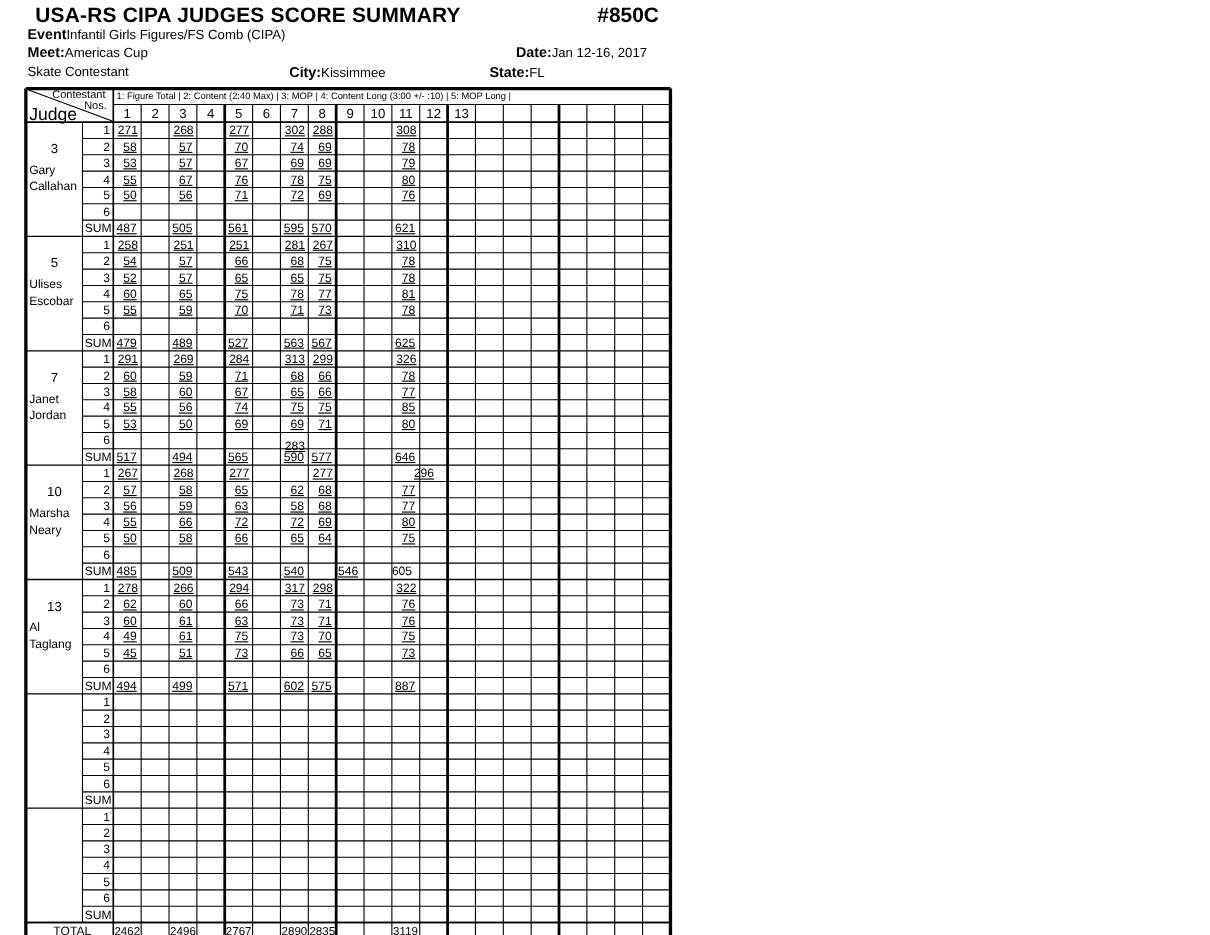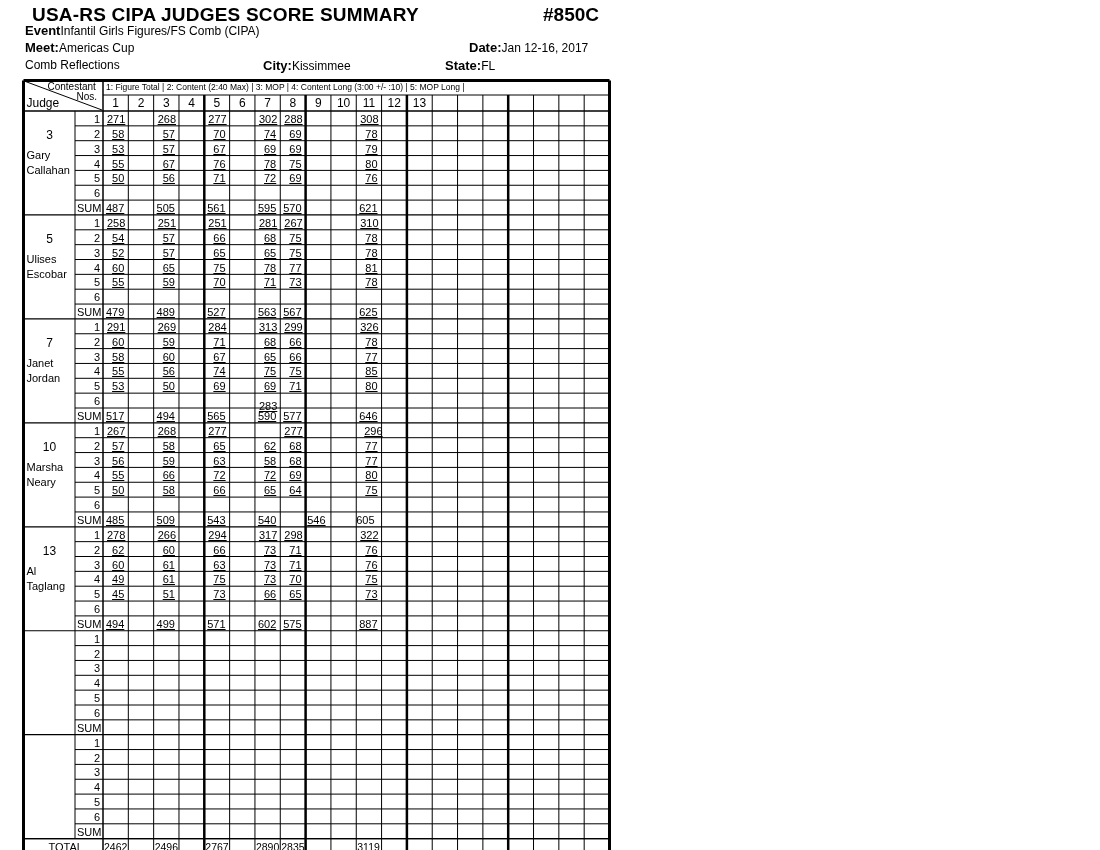--- a/index.html
+++ b/index.html
@@ -25,21 +25,21 @@
 
 <div class="abs meta" style="left:25px;top:23px;">
   <b>Event</b><span>Infantil Girls Figures/FS Comb  (CIPA)</span>
 </div>
 <div class="abs meta" style="left:25px;top:40px;">
   <b>Meet:</b><span>Americas Cup</span>
 </div>
 <div class="abs meta" style="left:469px;top:40px;">
   <b>Date:</b><span>Jan 12-16, 2017</span>
 </div>
-<div class="abs meta" style="left:25px;top:58px;">Comb Reflections</div>
+<div class="abs meta" style="left:25px;top:58px;">Skate Contestant</div>
 <div class="abs meta" style="left:263px;top:58px;">
   <b>City:</b><span>Kissimmee</span>
 </div>
 <div class="abs meta" style="left:445px;top:58px;">
   <b>State:</b><span>FL</span>
 </div>
 
 <svg id="grid" xmlns="http://www.w3.org/2000/svg">
     <line x1="23.5" y1="80.5" x2="609.5" y2="80.5" stroke="#000" stroke-width="3"></line>
     <line x1="23.5" y1="80.5" x2="23.5" y2="850" stroke="#000" stroke-width="3"></line>
@@ -115,21 +115,21 @@
     <line x1="75" y1="794.1" x2="609.5" y2="794.1" stroke="#000" stroke-width="1"></line>
     <line x1="75" y1="808.95" x2="609.5" y2="808.95" stroke="#000" stroke-width="1"></line>
     <line x1="75" y1="823.8000000000001" x2="609.5" y2="823.8000000000001" stroke="#000" stroke-width="1"></line>
     <line x1="23.5" y1="838.6500000000001" x2="609.5" y2="838.6500000000001" stroke="#000" stroke-width="1.2"></line>
     <line x1="75" y1="111" x2="75" y2="838.65" stroke="#000" stroke-width="1"></line>
     <line x1="23.5" y1="838.65" x2="609.5" y2="838.65" stroke="#000" stroke-width="1.2"></line>
   </svg>
 <div id="table-layer">
     <div class="lbl" style="left: 47.5px; top: 80.5px; font-size: 10px;">Contestant</div>
     <div class="lbl" style="left: 76.5px; top: 90.5px; font-size: 10px;">Nos.</div>
-    <div class="lbl" style="left: 26.5px; top: 95.5px; font-size: 12px;">Judge</div>
+    <div class="lbl" style="left: 26.5px; top: 95.5px; font-size: 16px;">Judge</div>
     <div class="hdr-legend">1: Figure Total  |  2: Content  (2:40 Max)  |  3: MOP |  4: Content Long  (3:00 +/- :10)  |  5: MOP Long  |</div>
     <div class="cell" style="left: 103px; top: 96px; width: 25.325px; text-align: center; font-size: 12px;">1</div>
     <div class="cell" style="left: 128.325px; top: 96px; width: 25.325px; text-align: center; font-size: 12px;">2</div>
     <div class="cell" style="left: 153.65px; top: 96px; width: 25.325px; text-align: center; font-size: 12px;">3</div>
     <div class="cell" style="left: 178.975px; top: 96px; width: 25.325px; text-align: center; font-size: 12px;">4</div>
     <div class="cell" style="left: 204.3px; top: 96px; width: 25.325px; text-align: center; font-size: 12px;">5</div>
     <div class="cell" style="left: 229.625px; top: 96px; width: 25.325px; text-align: center; font-size: 12px;">6</div>
     <div class="cell" style="left: 254.95px; top: 96px; width: 25.325px; text-align: center; font-size: 12px;">7</div>
     <div class="cell" style="left: 280.275px; top: 96px; width: 25.325px; text-align: center; font-size: 12px;">8</div>
     <div class="cell" style="left: 305.6px; top: 96px; width: 25.325px; text-align: center; font-size: 12px;">9</div>
@@ -284,21 +284,21 @@
     <div class="cell" style="left: 356.25px; top: 409px; width: 21.325px; text-align: right; padding-left: 0px; text-decoration: underline;">646</div>
     <div class="judge-num" style="left: 24.5px; top: 439.85px;">10</div>
     <div class="judge-name" style="left: 26.5px; top: 459.85px;">Marsha</div>
     <div class="judge-name" style="left: 26.5px; top: 474.85px;">Neary</div>
     <div class="cell" style="left: 75px; top: 423.85px; width: 25px; text-align: right; padding-left: 0px;">1</div>
     <div class="cell" style="left: 103px; top: 423.85px; width: 21.325px; text-align: left; padding-left: 4px; text-decoration: underline;">267</div>
     <div class="cell" style="left: 153.65px; top: 423.85px; width: 21.325px; text-align: left; padding-left: 4px; text-decoration: underline;">268</div>
     <div class="cell" style="left: 204.3px; top: 423.85px; width: 21.325px; text-align: left; padding-left: 4px; text-decoration: underline;">277</div>
     <div class="cell" style="left: 254.95px; top: 399px; width: 21.325px; text-align: left; padding-left: 4px; text-decoration: underline;">283</div>
     <div class="cell" style="left: 280.275px; top: 423.85px; width: 21.325px; text-align: left; padding-left: 4px; text-decoration: underline;">277</div>
-    <div class="cell" style="left: 356.25px; top: 423.85px; width: 21.325px; text-align: left; padding-left: 8px; text-decoration: underline;">296</div>
+    <div class="cell" style="left: 356.25px; top: 423.85px; width: 21.325px; text-align: left; padding-left: 20px; text-decoration: underline;">296</div>
     <div class="cell" style="left: 75px; top: 438.7px; width: 25px; text-align: right; padding-left: 0px;">2</div>
     <div class="cell" style="left: 103px; top: 438.7px; width: 21.325px; text-align: right; padding-left: 0px; text-decoration: underline;">57</div>
     <div class="cell" style="left: 153.65px; top: 438.7px; width: 21.325px; text-align: right; padding-left: 0px; text-decoration: underline;">58</div>
     <div class="cell" style="left: 204.3px; top: 438.7px; width: 21.325px; text-align: right; padding-left: 0px; text-decoration: underline;">65</div>
     <div class="cell" style="left: 254.95px; top: 438.7px; width: 21.325px; text-align: right; padding-left: 0px; text-decoration: underline;">62</div>
     <div class="cell" style="left: 280.275px; top: 438.7px; width: 21.325px; text-align: right; padding-left: 0px; text-decoration: underline;">68</div>
     <div class="cell" style="left: 356.25px; top: 438.7px; width: 21.325px; text-align: right; padding-left: 0px; text-decoration: underline;">77</div>
     <div class="cell" style="left: 75px; top: 453.55px; width: 25px; text-align: right; padding-left: 0px;">3</div>
     <div class="cell" style="left: 103px; top: 453.55px; width: 21.325px; text-align: right; padding-left: 0px; text-decoration: underline;">56</div>
     <div class="cell" style="left: 153.65px; top: 453.55px; width: 21.325px; text-align: right; padding-left: 0px; text-decoration: underline;">59</div>

